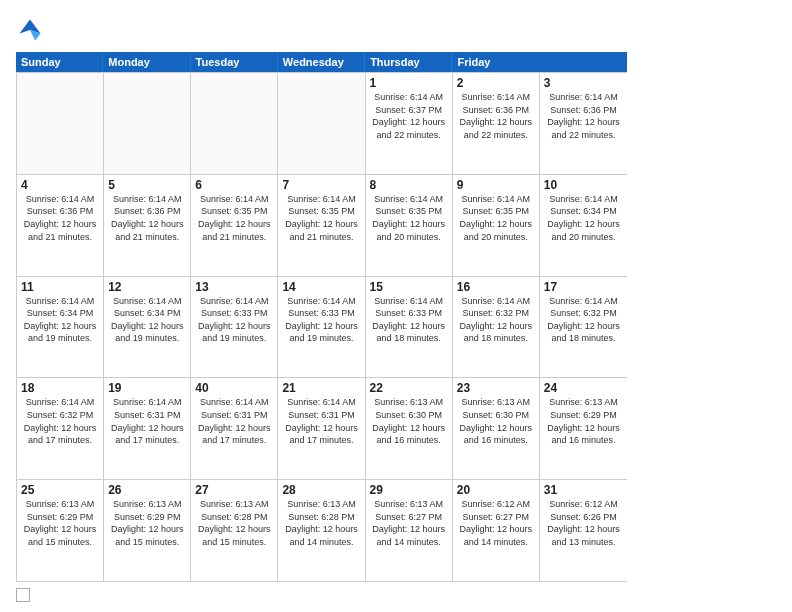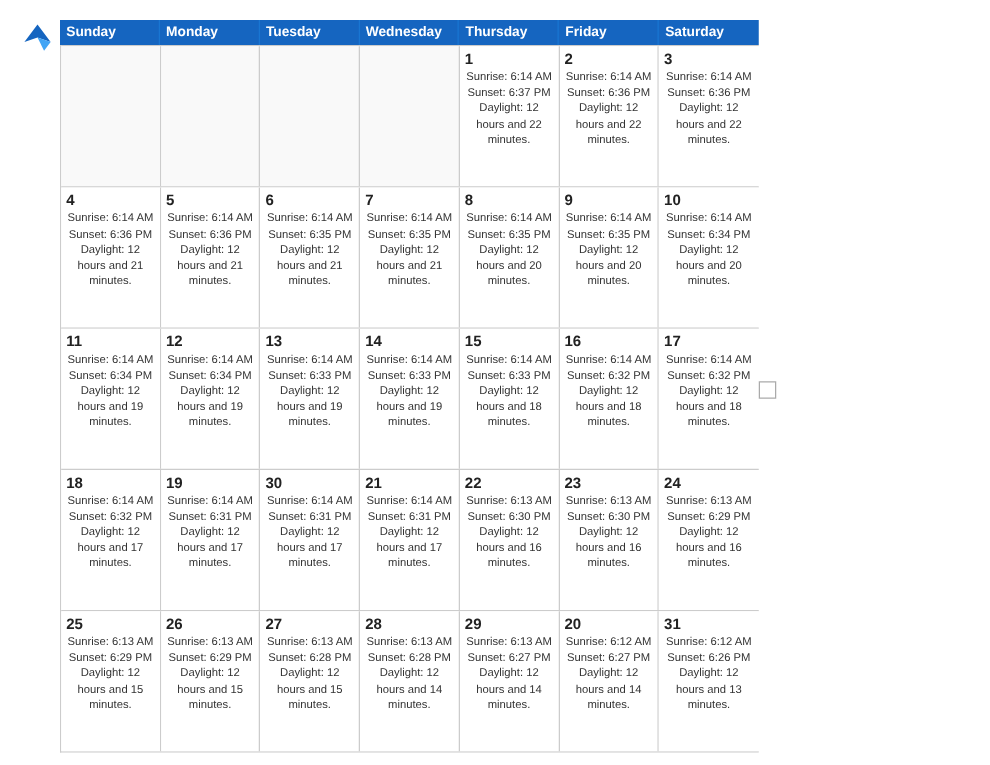--- a/index.html
+++ b/index.html
@@ -8,21 +8,21 @@
       background: #fff;
       width: 792px;
       height: 612px;
       overflow: hidden;
     }
     .page {
       width: 643px;
       height: 612px;
       padding: 16px 16px 10px 16px;
       display: flex;
-      flex-direction: row;
+      flex-direction: column;
     }
     .header {
       display: flex;
       justify-content: space-between;
       align-items: flex-start;
       margin-bottom: 8px;
     }
     .logo {
       display: flex;
       align-items: center;
@@ -148,21 +148,20 @@
   </div>
 
   <div class="calendar">
     <div class="cal-header">
     <div class="cal-header-cell">Sunday</div>
         <div class="cal-header-cell">Monday</div>
         <div class="cal-header-cell">Tuesday</div>
         <div class="cal-header-cell">Wednesday</div>
         <div class="cal-header-cell">Thursday</div>
         <div class="cal-header-cell">Friday</div>
-        <div class="cal-header-cell">Saturday</div>
       </div>
     <div class="cal-body">
     <div class="cal-row">
           <div class="cal-cell empty"></div>
           <div class="cal-cell empty"></div>
           <div class="cal-cell empty"></div>
           <div class="cal-cell empty"></div>
           <div class="cal-cell">
             <span class="day-num">1</span>
             <div class="sun-info">Sunrise: 6:14 AM<br>Sunset: 6:37 PM<br>Daylight: 12 hours and 22 minutes.</div>
@@ -239,21 +238,21 @@
         <div class="cal-row">
           <div class="cal-cell">
             <span class="day-num">18</span>
             <div class="sun-info">Sunrise: 6:14 AM<br>Sunset: 6:32 PM<br>Daylight: 12 hours and 17 minutes.</div>
           </div>
           <div class="cal-cell">
             <span class="day-num">19</span>
             <div class="sun-info">Sunrise: 6:14 AM<br>Sunset: 6:31 PM<br>Daylight: 12 hours and 17 minutes.</div>
           </div>
           <div class="cal-cell">
-            <span class="day-num">30</span>
+            <span class="day-num">40</span>
             <div class="sun-info">Sunrise: 6:14 AM<br>Sunset: 6:31 PM<br>Daylight: 12 hours and 17 minutes.</div>
           </div>
           <div class="cal-cell">
             <span class="day-num">21</span>
             <div class="sun-info">Sunrise: 6:14 AM<br>Sunset: 6:31 PM<br>Daylight: 12 hours and 17 minutes.</div>
           </div>
           <div class="cal-cell">
             <span class="day-num">22</span>
             <div class="sun-info">Sunrise: 6:13 AM<br>Sunset: 6:30 PM<br>Daylight: 12 hours and 16 minutes.</div>
           </div>

